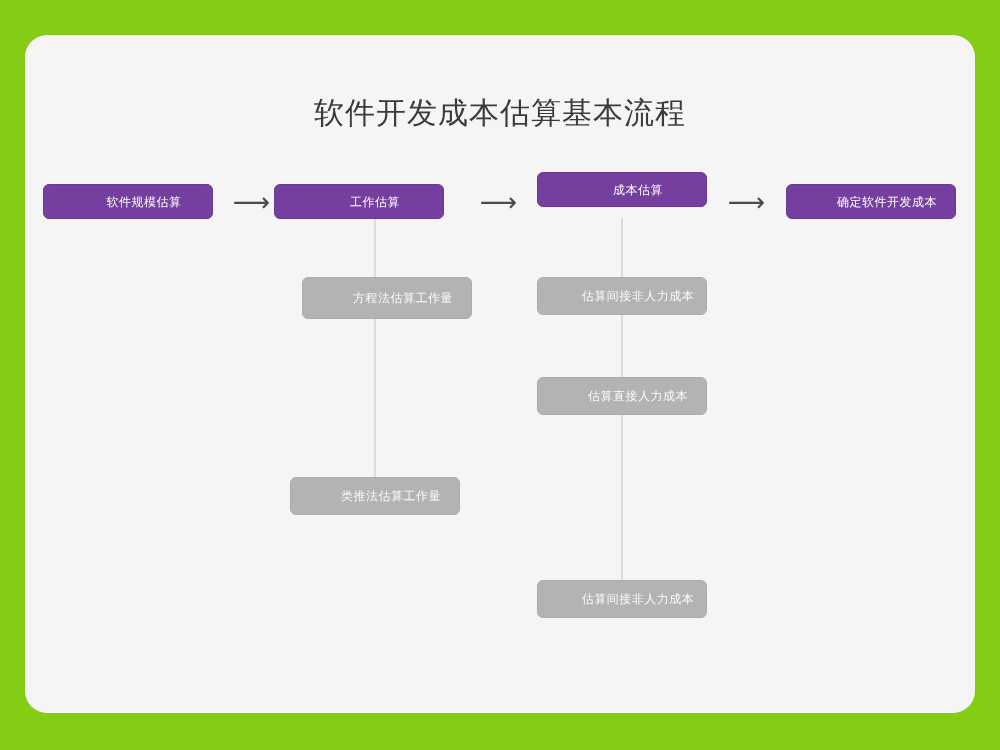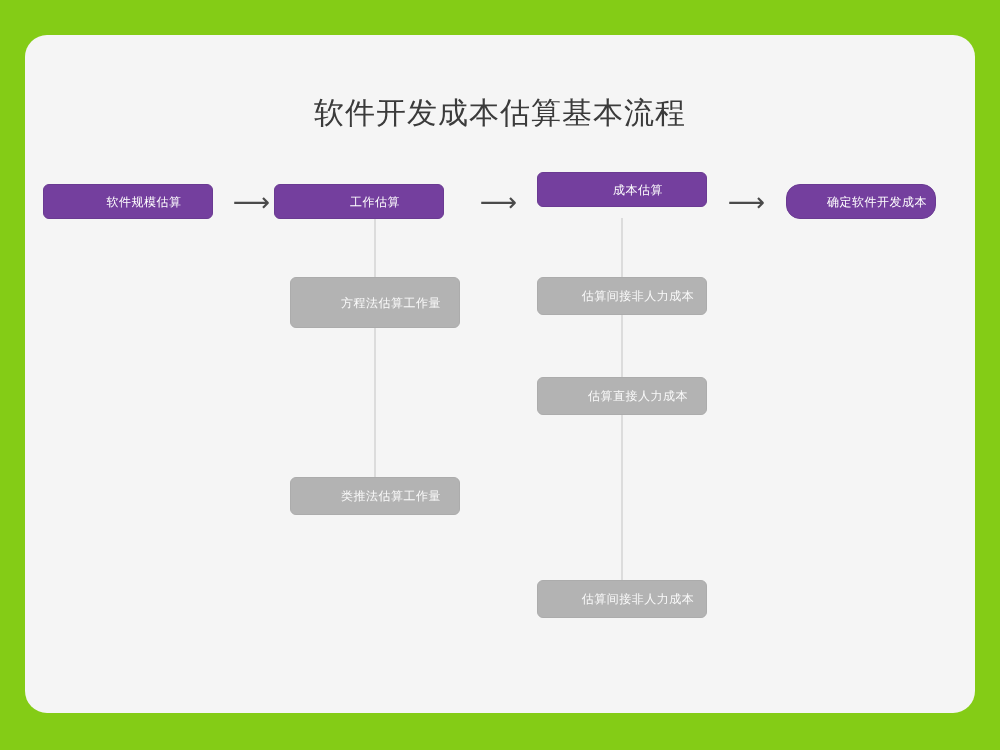--- a/index.html
+++ b/index.html
@@ -97,29 +97,29 @@
   <div class="connector" style="left:374px; top:218px; height:278px;"></div>
 
   <div class="connector" style="left:621px; top:218px; height:381px;"></div>
 
   <div class="node primary" style="left:43px; top:184px; width:170px; height:35px;">软件规模估算</div>
 
   <div class="node primary" style="left:274px; top:184px; width:170px; height:35px;">工作估算</div>
 
   <div class="node primary" style="left:537px; top:172px; width:170px; height:35px;">成本估算</div>
 
-  <div class="node primary" style="left:786px; top:184px; width:150px; height:35px;border-radius:14px;">确定软件开发成本</div>
+  <div class="node primary" style="left:786px; top:184px; width:170px; height:35px;">确定软件开发成本</div>
 
   <div class="arrow" style="left:213px; top:187px; width:77px;">⟶</div>
 
   <div class="arrow" style="left:460px; top:187px; width:77px;">⟶</div>
 
   <div class="arrow" style="left:707px; top:187px; width:79px;">⟶</div>
 
-  <div class="node secondary" style="left:290px; top:277px; width:170px; height:51px;">方程法估算工作量</div>
+  <div class="node secondary" style="left:302px; top:277px; width:170px; height:42px;">方程法估算工作量</div>
 
 
   <div class="node secondary" style="left:290px; top:477px; width:170px; height:38px;">类推法估算工作量</div>
 
   <div class="node secondary" style="left:537px; top:277px; width:170px; height:38px;">估算间接非人力成本</div>
 
   <div class="node secondary" style="left:537px; top:377px; width:170px; height:38px;">估算直接人力成本</div>
 
 
   <div class="node secondary" style="left:537px; top:580px; width:170px; height:38px;">估算间接非人力成本</div>

